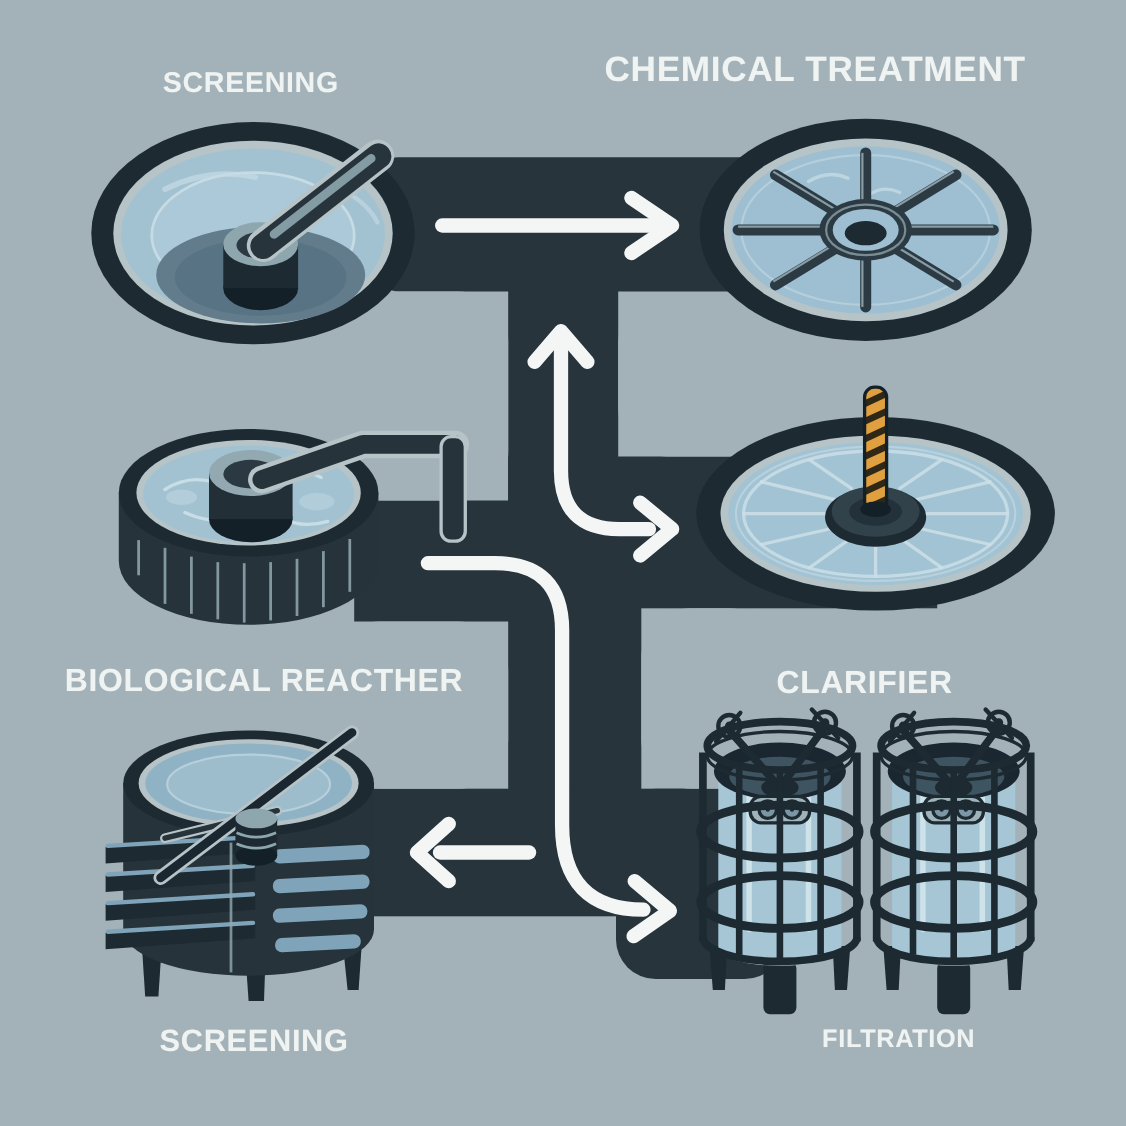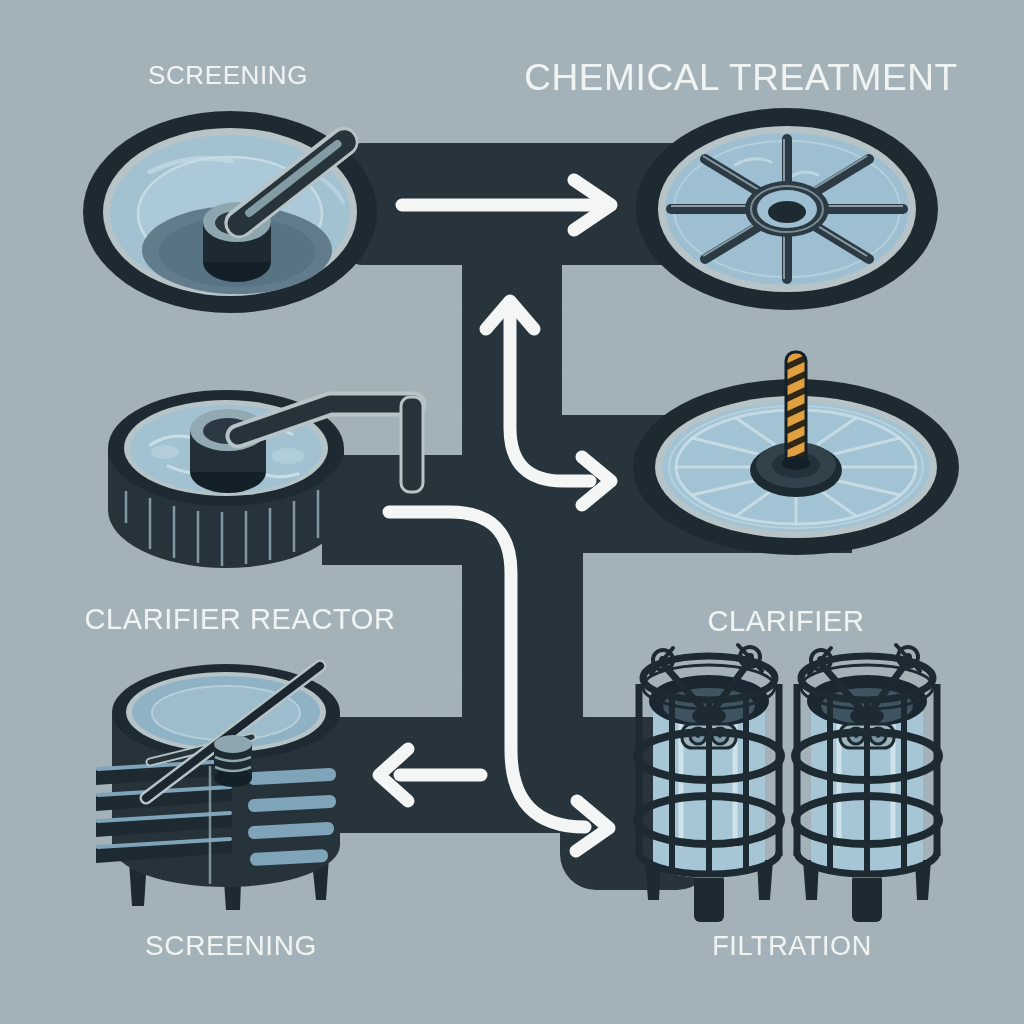--- a/index.html
+++ b/index.html
@@ -4,30 +4,30 @@
 <style>
   html,body{margin:0;padding:0}
   body{
     width:1024px;height:1024px;position:relative;overflow:hidden;
     background:#a3b2b8;
     font-family:"Liberation Sans", sans-serif;
   }
   #scene{position:absolute;left:0;top:0}
   .stage-label{
     position:absolute;transform:translateX(-50%);
-    color:#eff3f2;font-weight:normal;letter-spacing:.6px;
+    color:#eff3f2;font-weight:bold;letter-spacing:.6px;
     white-space:nowrap;line-height:1;
     text-shadow:0 0 1px rgba(255,255,255,.25);
   }
   .lbl-screening{left:228px;top:62px;font-size:26px}
-  .lbl-chemical{left:741px;top:59px;font-size:37px}
+  .lbl-chemical{left:741px;top:47px;font-size:32px}
   .lbl-bio{left:240px;top:605px;font-size:29px}
   .lbl-reacther{left:786px;top:607px;font-size:29px}
   .lbl-clarifier{left:231px;top:932px;font-size:28px}
-  .lbl-filtration{left:792px;top:933px;font-size:27px}
+  .lbl-filtration{left:817px;top:933px;font-size:23px}
 </style>
 </head>
 <body>
 
 <svg id="scene" width="1024" height="1024" viewBox="0 0 1024 1024">
 
   <rect x="0" y="0" width="1024" height="1024" fill="#a3b2b8"></rect>
 
   <g fill="#27343c">
     <rect x="346" y="143" width="484" height="122" rx="16"></rect>
@@ -289,16 +289,16 @@
         <path d="M-70 852 A70 22 0 0 0 70 852" stroke-width="7"></path>
       </g>
     </g>
   </defs>
   <use href="#filter-vessel" xlink:href="#filter-vessel" transform="translate(709,0)"></use>
   <use href="#filter-vessel" xlink:href="#filter-vessel" transform="translate(867,0)"></use>
 </svg>
 
 <div class="stage-label lbl-screening">SCREENING</div>
 <div class="stage-label lbl-chemical">CHEMICAL TREATMENT</div>
-<div class="stage-label lbl-bio">CLARIFIER REACTOR</div>
+<div class="stage-label lbl-bio">BIOLOGICAL REACTHER</div>
 <div class="stage-label lbl-reacther">CLARIFIER</div>
 <div class="stage-label lbl-clarifier">SCREENING</div>
 <div class="stage-label lbl-filtration">FILTRATION</div>
 
 </body></html>

